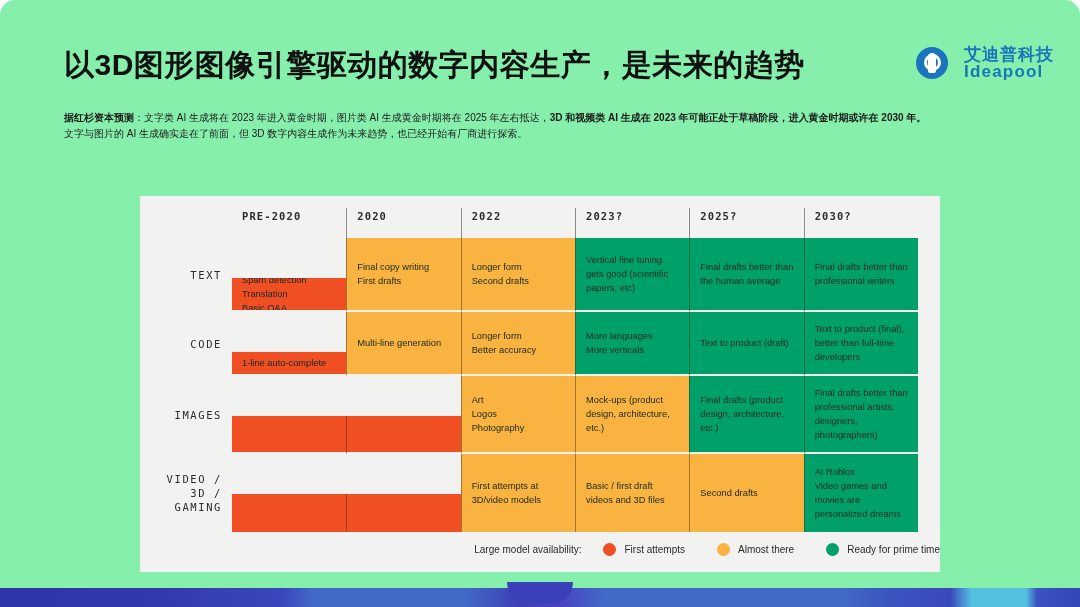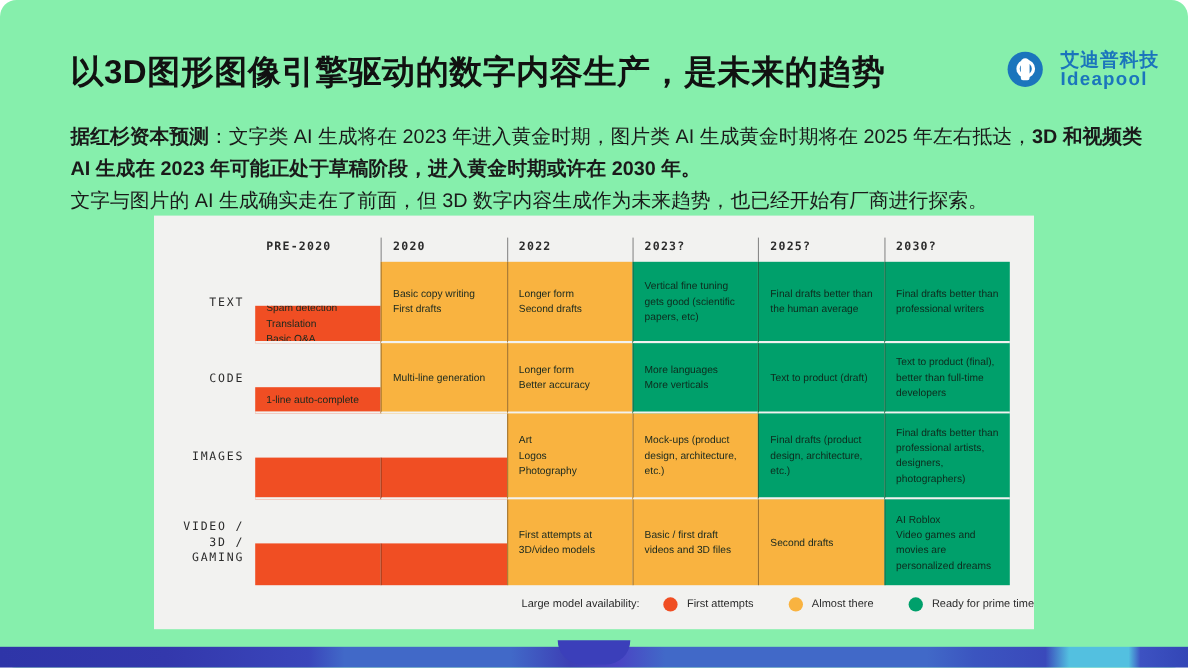--- a/index.html
+++ b/index.html
@@ -64,21 +64,21 @@
   }
   .logo-en {
     font-size: 17px; font-weight: bold; color: #1B75BC; letter-spacing: 1.2px;
   }
 
   
   .body-text {
     position: absolute;
     left: 64px; top: 110px;
     width: 990px;
-    font-size: 18px;
+    font-size: 10px;
     line-height: 1.62;
     color: #1a1a1a;
   }
   .body-text .b { font-weight: bold; }
   .para { white-space: normal; }
 
   
   .chart-card {
     position: absolute;
     left: 140px; top: 196px;
@@ -104,21 +104,20 @@
   .col-head {
     display: flex;
     align-items: flex-start;
     padding: 2px 0 0 10px;
     font-size: 10.5px;
     font-weight: bold;
     letter-spacing: 1.1px;
     color: #2c2c2c;
     font-family: "DejaVu Sans Mono", "Liberation Mono", monospace;
     border-left: 1px solid #8a8a8a;
-    margin-top: 8px;
   }
   .col-head.first { border-left: none; }
   .spacer-head { }
   .row-label {
     display: flex;
     align-items: center;
     justify-content: flex-end;
     padding-right: 10px;
     font-size: 10.5px;
     letter-spacing: 1.6px;
@@ -217,21 +216,21 @@
           <div class="col-head">2023?</div>
           <div class="col-head">2025?</div>
           <div class="col-head">2030?</div>
           <div class="row-label">TEXT</div>
           <div class="cell red col0">
             <span class="line">Spam detection</span>
             <span class="line">Translation</span>
             <span class="line">Basic Q&amp;A</span>
           </div>
           <div class="cell amber">
-            <span class="line">Basic copy writing</span>
+            <span class="line">Final copy writing</span>
             <span class="line">First drafts</span>
           </div>
           <div class="cell amber">
             <span class="line">Longer form</span>
             <span class="line">Second drafts</span>
           </div>
           <div class="cell green">
             <span class="line">Vertical fine tuning gets good (scientific papers, etc)</span>
           </div>
           <div class="cell green">

